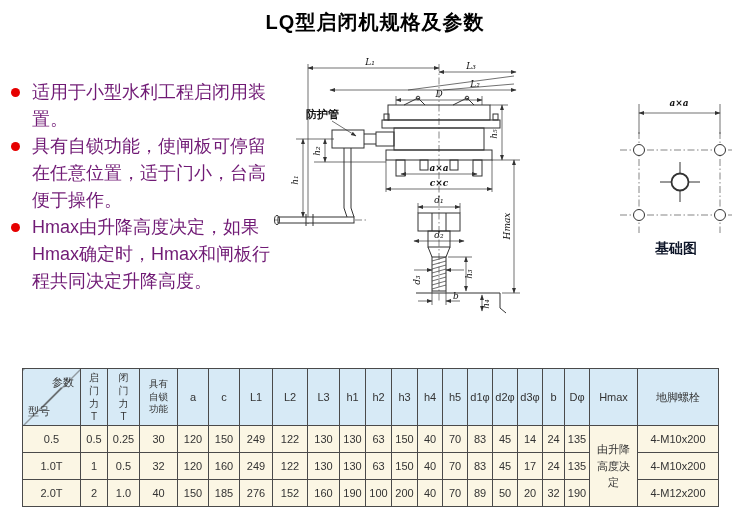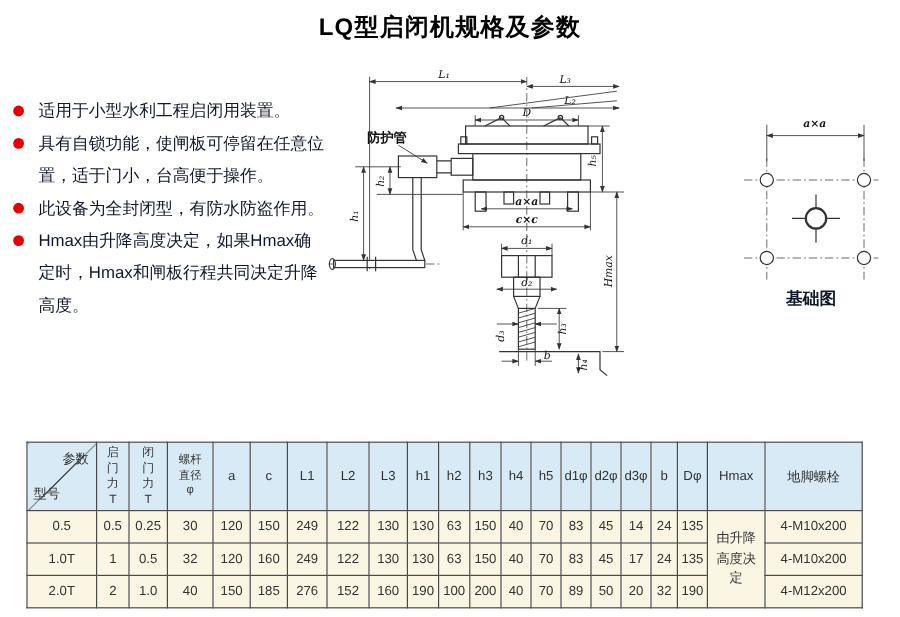--- a/index.html
+++ b/index.html
@@ -4,21 +4,21 @@
 <style>
   * { margin:0; padding:0; box-sizing:border-box; }
   html,body { width:750px; height:514px; background:#ffffff; overflow:hidden; }
   body { font-family:"Liberation Sans","DejaVu Sans",sans-serif; position:relative; color:#222; }
   .page { position:absolute; inset:0; background:#fff; }
 
   .title { position:absolute; top:9px; left:0; width:100%; text-align:center;
            font-size:20px; font-weight:bold; color:#000000; letter-spacing:1px; }
 
   .features { position:absolute; left:8px; top:79px; width:264px; list-style:none; }
-  .features li { position:relative; padding-left:24px; font-size:14px; line-height:27px; color:#0f172a; }
+  .features li { position:relative; padding-left:24px; font-size:18px; line-height:27px; color:#701a75; }
   .features li::before { content:""; position:absolute; left:3px; top:9px; width:9px; height:9px;
                          border-radius:50%; background:var(--bullet,#e60000); }
 
   .main-drawing { position:absolute; left:268px; top:50px; }
   .foundation-drawing { position:absolute; left:612px; top:86px; }
   .foundation-caption { position:absolute; left:612px; top:240px; width:128px; text-align:center;
                         font-size:14px; font-weight:bold; color:#0f172a; }
 
   svg .ln   { stroke:#333; stroke-width:1; fill:none; }
   svg .lnf  { stroke:#333; stroke-width:1; fill:#fff; }
@@ -53,21 +53,20 @@
 </head>
 <body>
 
 <div class="page">
 
   <h1 class="title">LQ型启闭机规格及参数</h1>
 
   <ul class="features">
       <li>适用于小型水利工程启闭用装置。</li>
       <li>具有自锁功能，使闸板可停留在任意位置，适于门小，台高便于操作。</li>
-      <li>此设备为全封闭型，有防水防盗作用。</li>
       <li>Hmax由升降高度决定，如果Hmax确定时，Hmax和闸板行程共同决定升降高度。</li>
     </ul>
 
   <svg class="main-drawing" width="252" height="275" viewBox="0 0 252 275">
     <defs>
       <marker id="arr" viewBox="0 0 10 10" refX="9" refY="5" markerWidth="8" markerHeight="8" orient="auto-start-reverse">
           <path d="M0,1.5 L10,5 L0,8.5 z" fill="#333"></path>
         </marker>
     </defs>
 
@@ -238,21 +237,21 @@
       <col style="width:81px">
     </colgroup>
     <thead>
       <tr id="header-row">
         <th class="corner">
           <span class="c-top">参数</span>
           <span class="c-bot">型号</span>
         </th>
       <th><span class="vtext">启门力T</span></th>
           <th><span class="vtext">闭门力T</span></th>
-          <th><span class="wraptext">螺杆直径φ</span></th>
+          <th><span class="wraptext">具有自锁功能</span></th>
           <th><span>a</span></th>
           <th><span>c</span></th>
           <th><span>L1</span></th>
           <th><span>L2</span></th>
           <th><span>L3</span></th>
           <th><span>h1</span></th>
           <th><span>h2</span></th>
           <th><span>h3</span></th>
           <th><span>h4</span></th>
           <th><span>h5</span></th>

